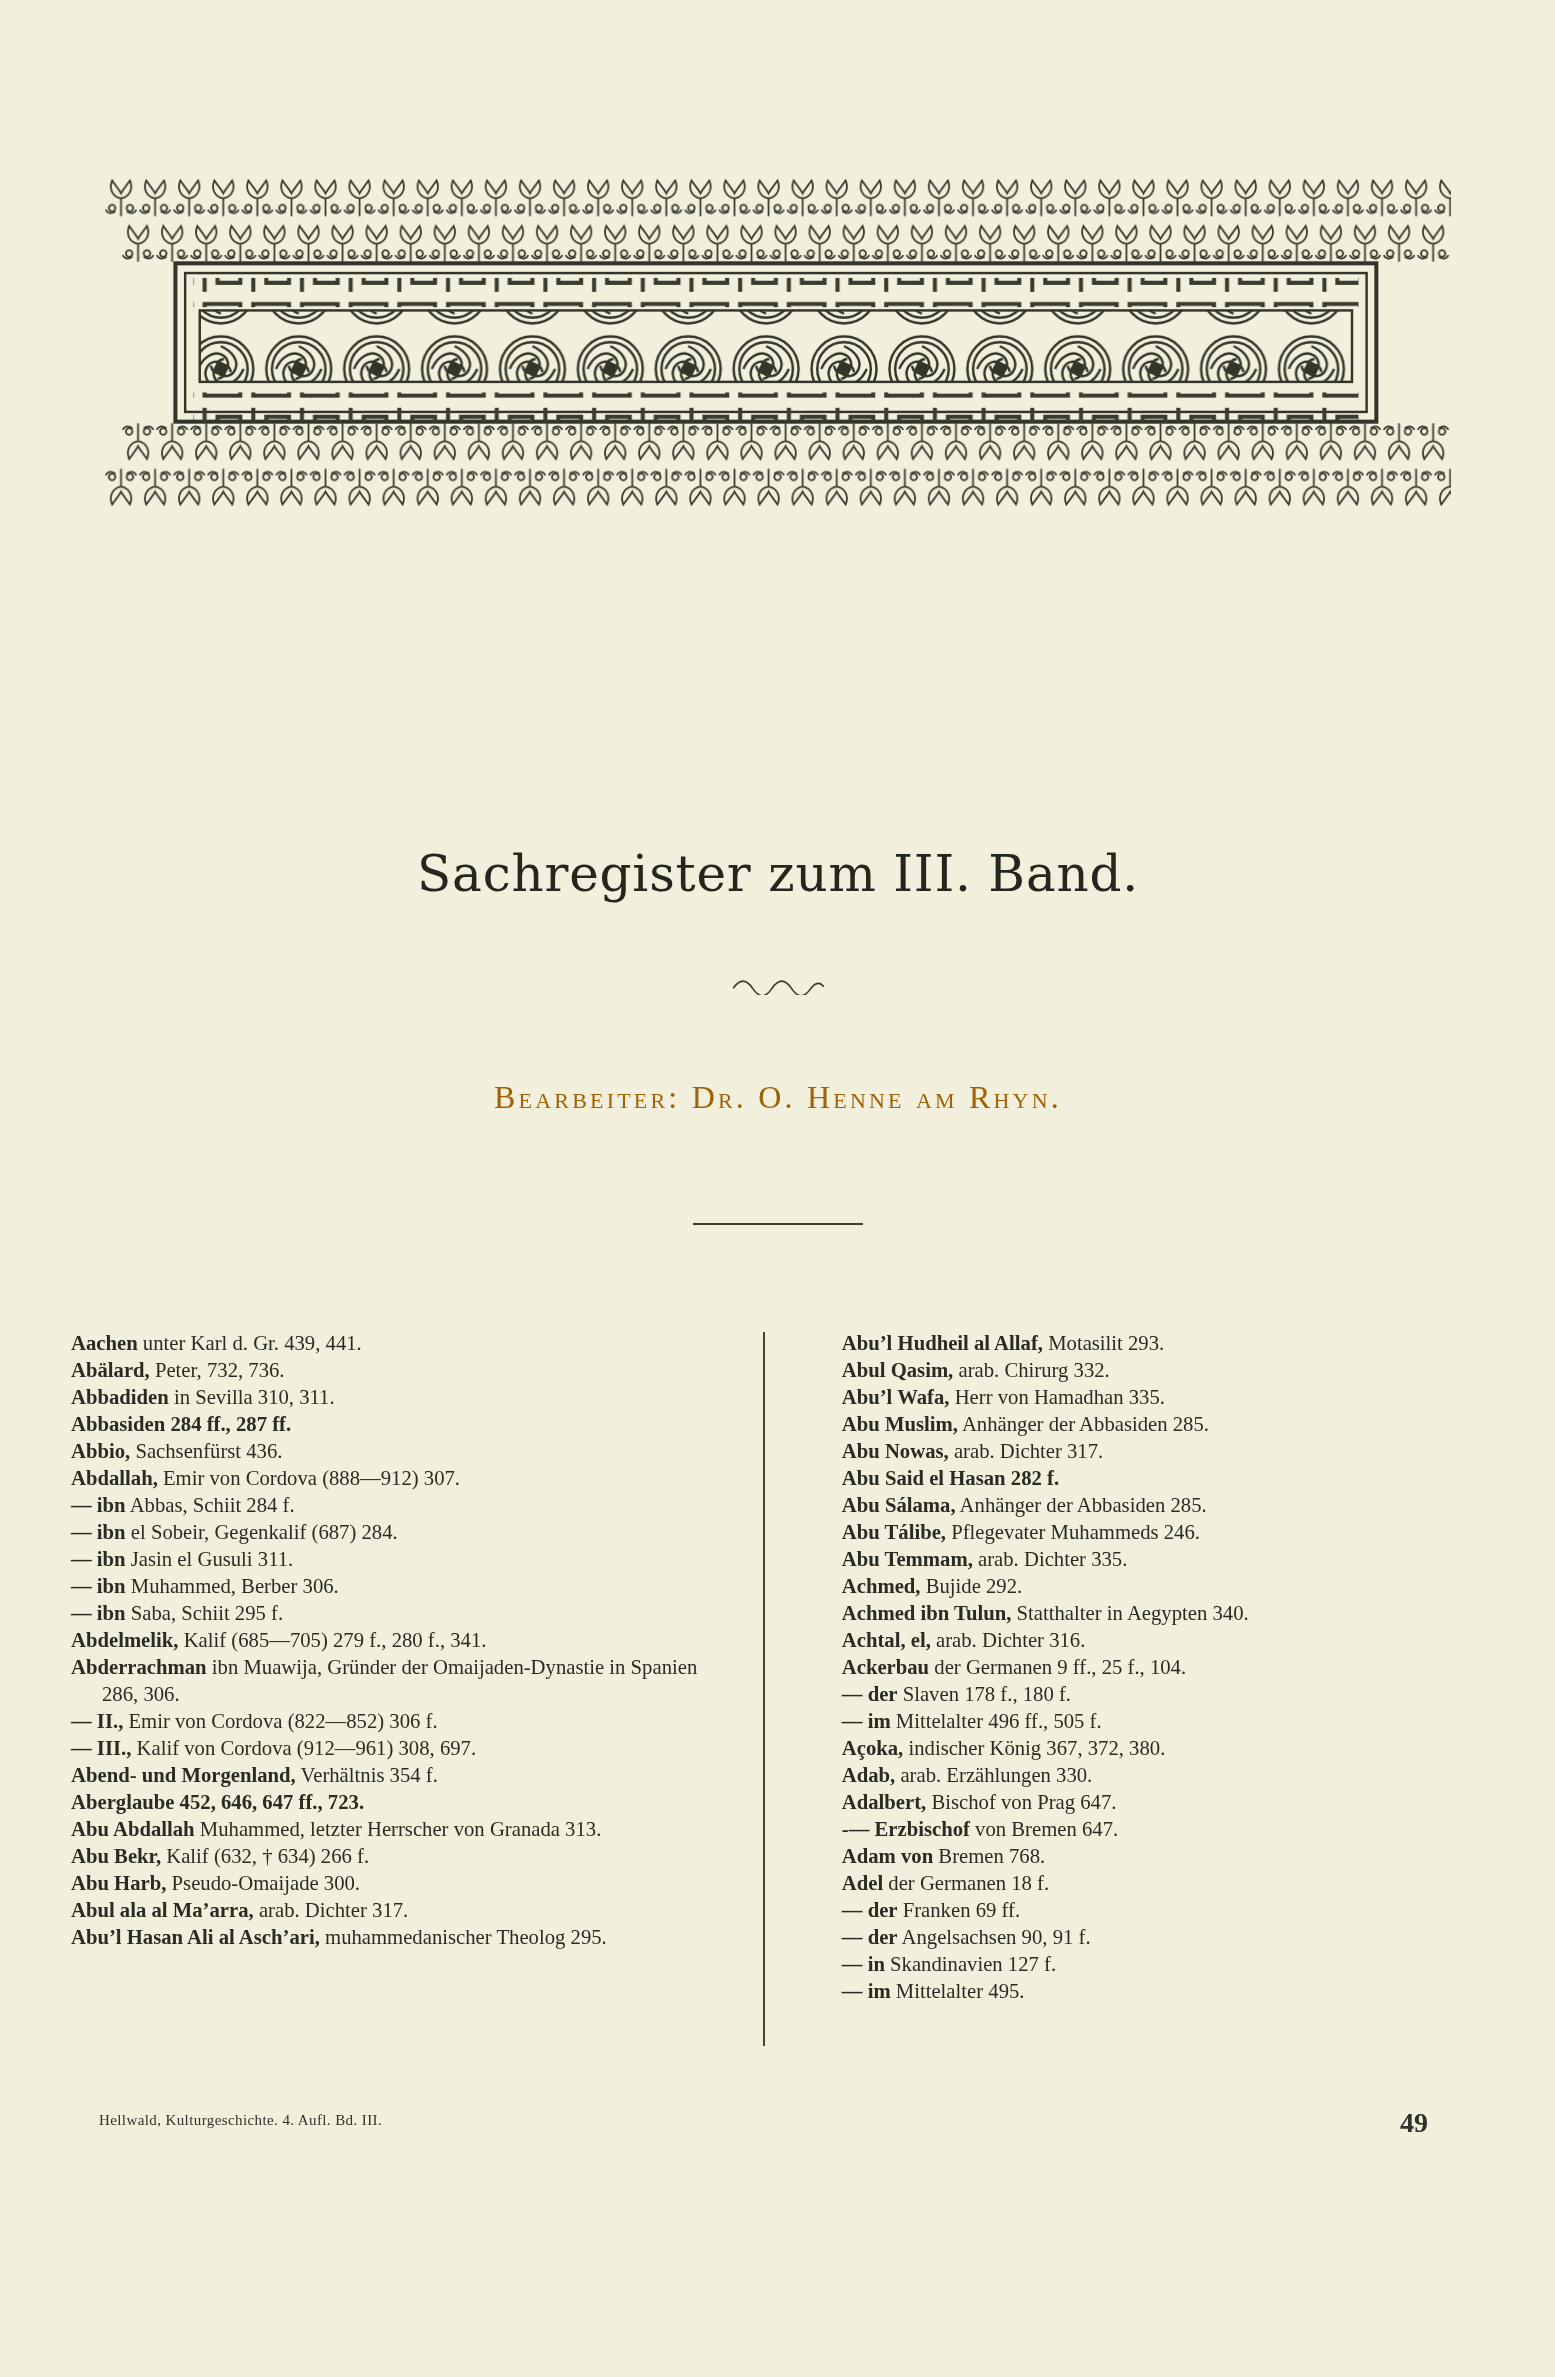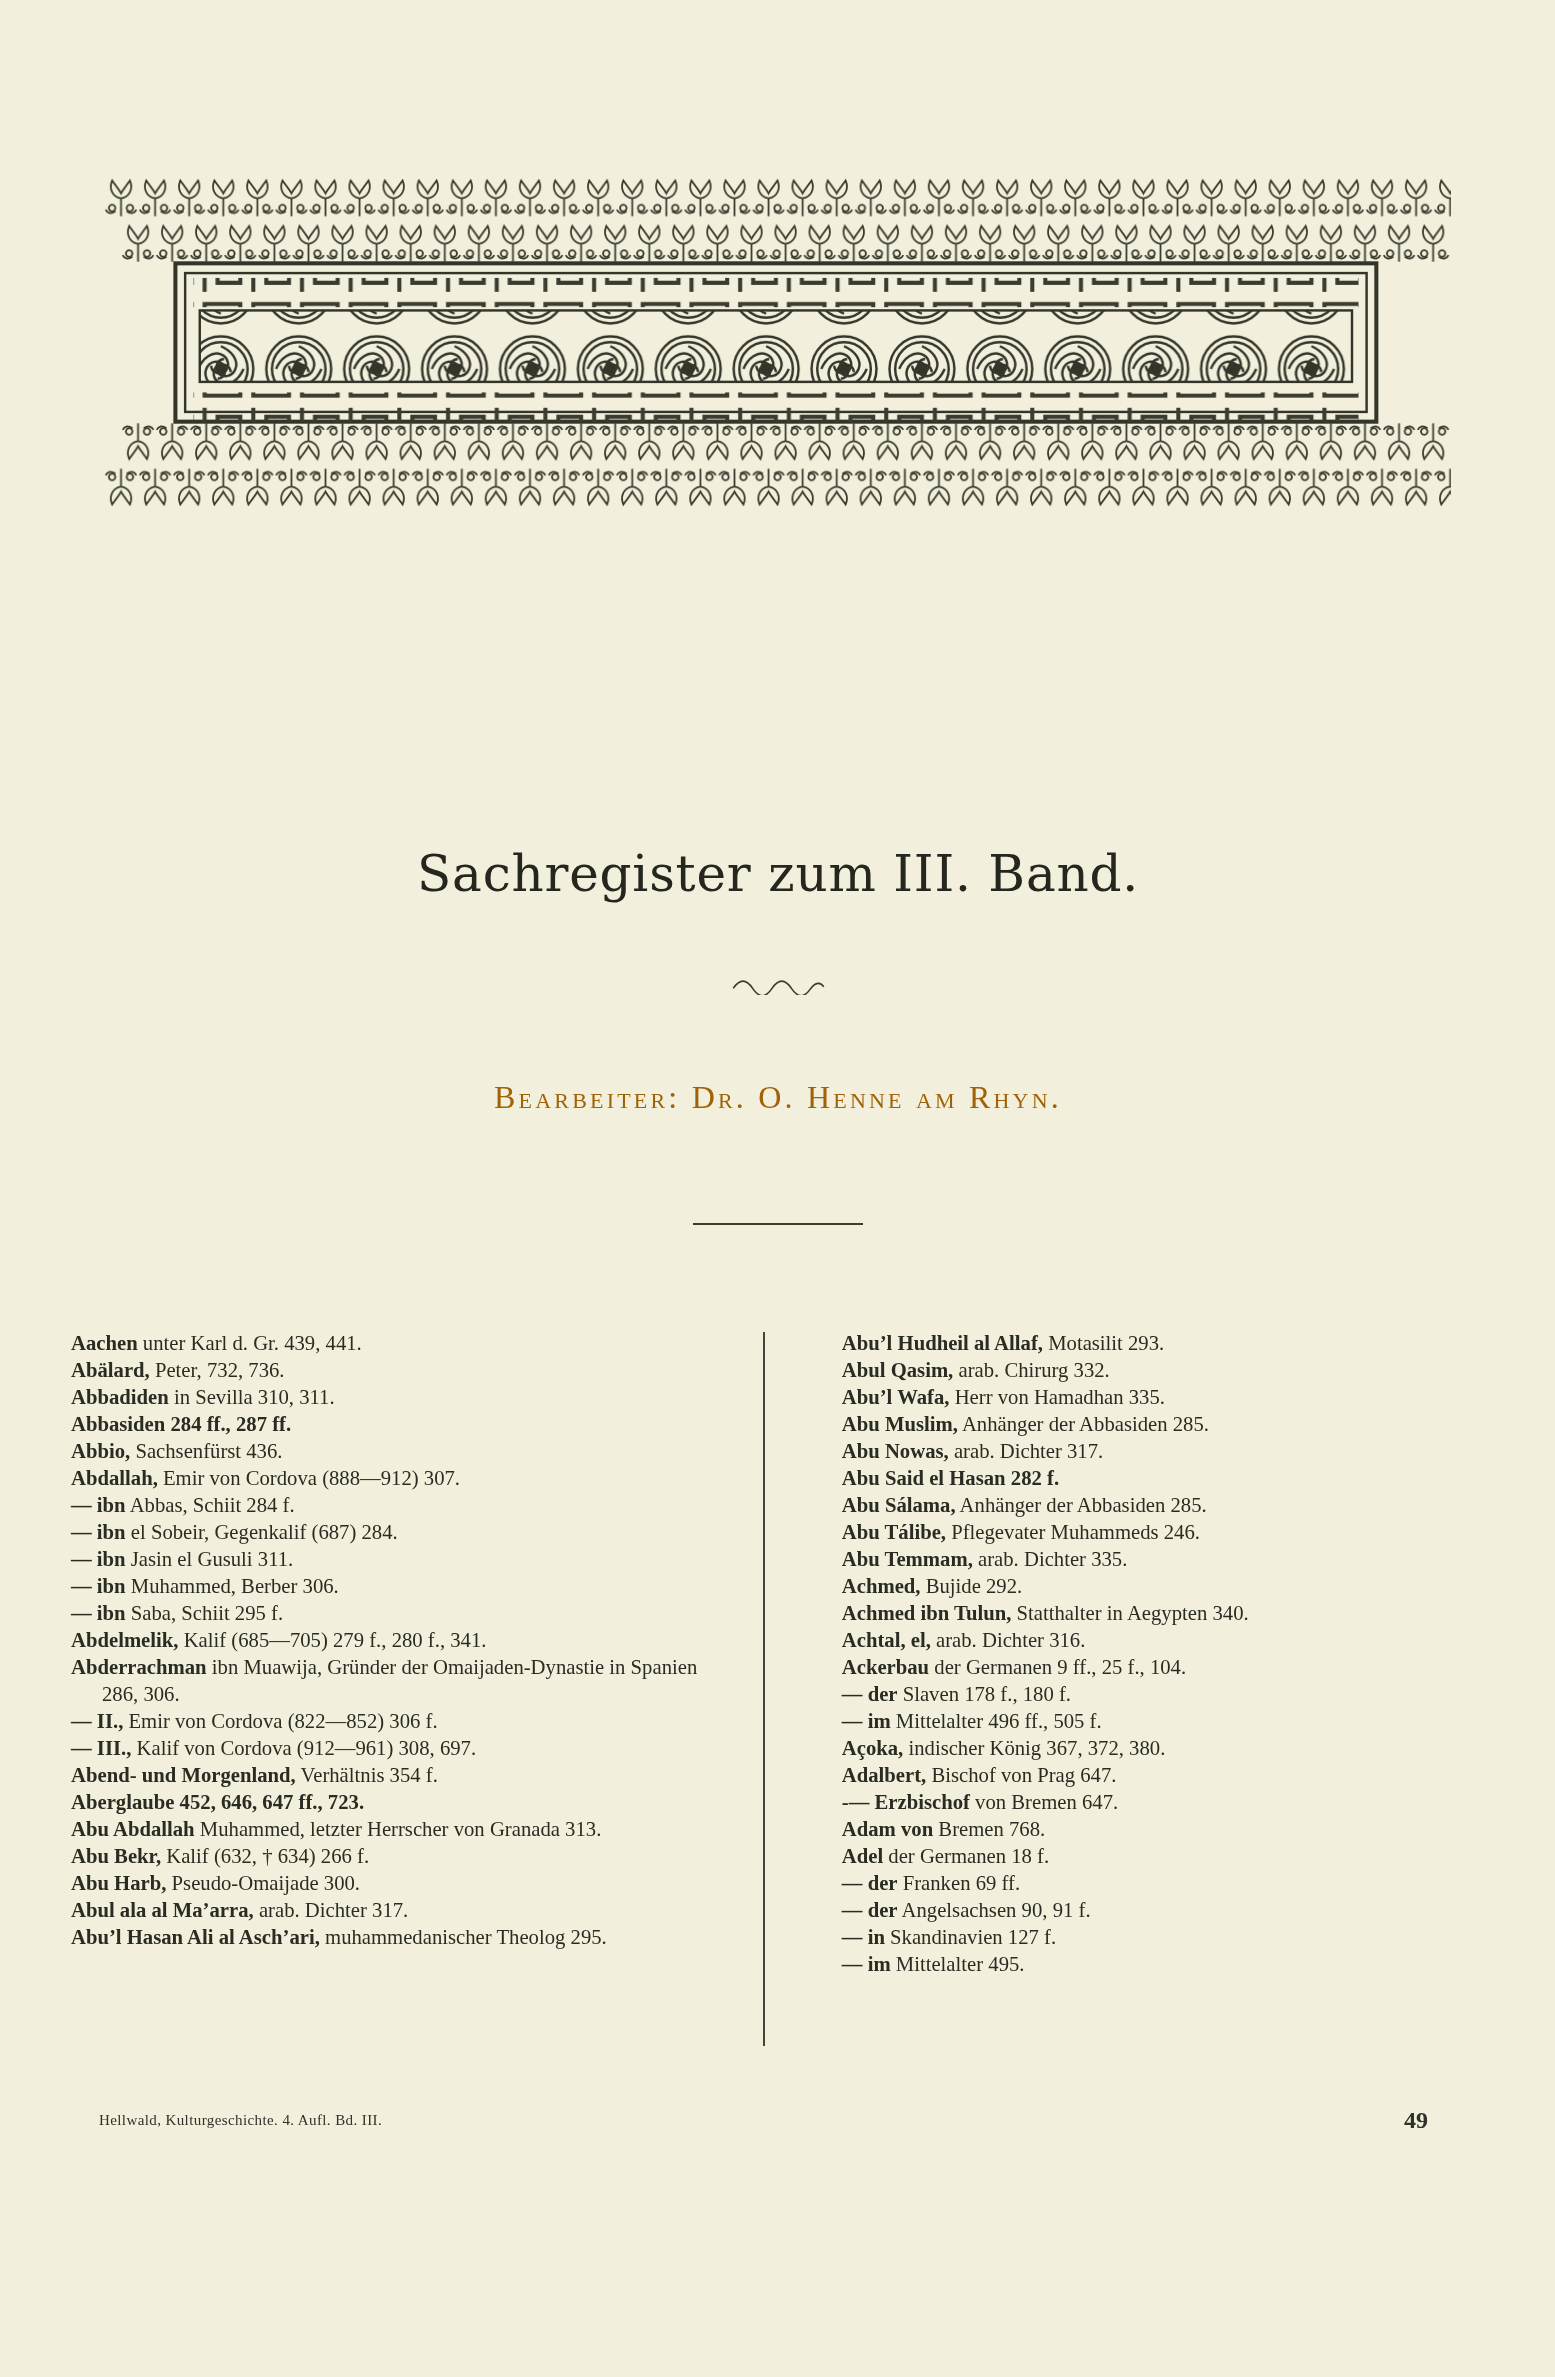--- a/index.html
+++ b/index.html
@@ -119,21 +119,21 @@
     left: 99px;
     top: 2112px;
     font-size: 15px;
     letter-spacing: 0.4px;
     color: #2f312a;
   }
   .folio {
     position: absolute;
     right: 128px;
     top: 2107px;
-    font-size: 24px;
+    font-size: 28px;
     font-weight: bold;
     color: #2f312a;
   }
 </style>
 </head>
 <body>
 
 <div class="page">
 
   <div class="ornament">
@@ -235,20 +235,21 @@
         <p class="entry"><span class="hw">Abu Sálama,</span><span class="rest"> Anhänger der Abbasiden 285.</span></p>
         <p class="entry"><span class="hw">Abu Tálibe,</span><span class="rest"> Pflegevater Muhammeds 246.</span></p>
         <p class="entry"><span class="hw">Abu Temmam,</span><span class="rest"> arab. Dichter 335.</span></p>
         <p class="entry"><span class="hw">Achmed,</span><span class="rest"> Bujide 292.</span></p>
         <p class="entry"><span class="hw">Achmed ibn Tulun,</span><span class="rest"> Statthalter in Aegypten 340.</span></p>
         <p class="entry"><span class="hw">Achtal, el,</span><span class="rest"> arab. Dichter 316.</span></p>
         <p class="entry"><span class="hw">Ackerbau</span><span class="rest"> der Germanen 9 ff., 25 f., 104.</span></p>
         <p class="entry"><span class="hw">— der</span><span class="rest"> Slaven 178 f., 180 f.</span></p>
         <p class="entry"><span class="hw">— im</span><span class="rest"> Mittelalter 496 ff., 505 f.</span></p>
         <p class="entry"><span class="hw">Açoka,</span><span class="rest"> indischer König 367, 372, 380.</span></p>
+        <p class="entry"><span class="hw">Adab,</span><span class="rest"> arab. Erzählungen 330.</span></p>
         <p class="entry"><span class="hw">Adalbert,</span><span class="rest"> Bischof von Prag 647.</span></p>
         <p class="entry"><span class="hw">-— Erzbischof</span><span class="rest"> von Bremen 647.</span></p>
         <p class="entry"><span class="hw">Adam von</span><span class="rest"> Bremen 768.</span></p>
         <p class="entry"><span class="hw">Adel</span><span class="rest"> der Germanen 18 f.</span></p>
         <p class="entry"><span class="hw">— der</span><span class="rest"> Franken 69 ff.</span></p>
         <p class="entry"><span class="hw">— der</span><span class="rest"> Angelsachsen 90, 91 f.</span></p>
         <p class="entry"><span class="hw">— in</span><span class="rest"> Skandinavien 127 f.</span></p>
         <p class="entry"><span class="hw">— im</span><span class="rest"> Mittelalter 495.</span></p>
       </div>
   </div>

